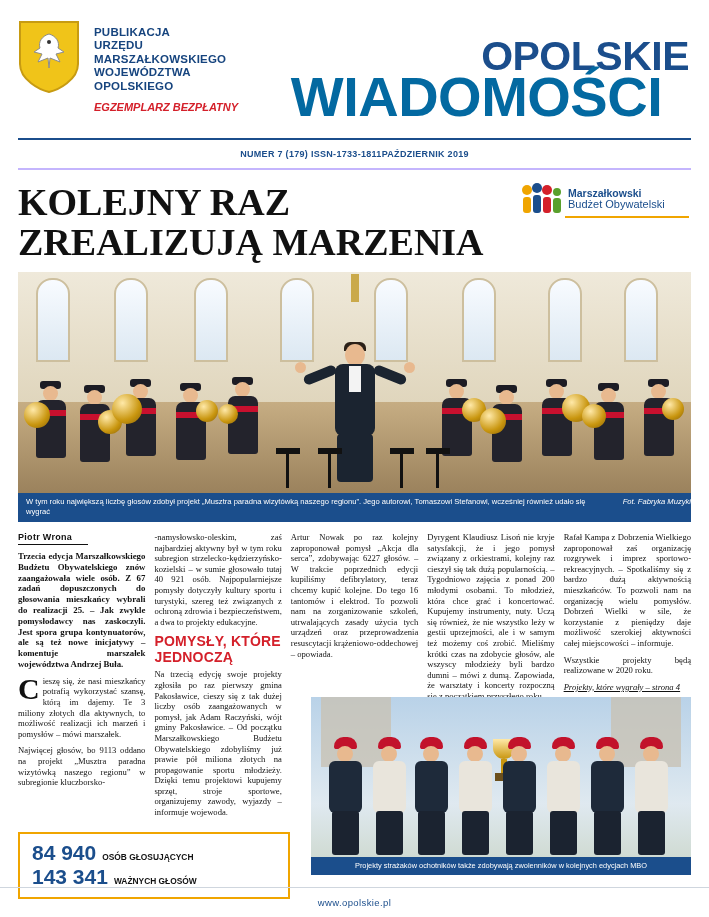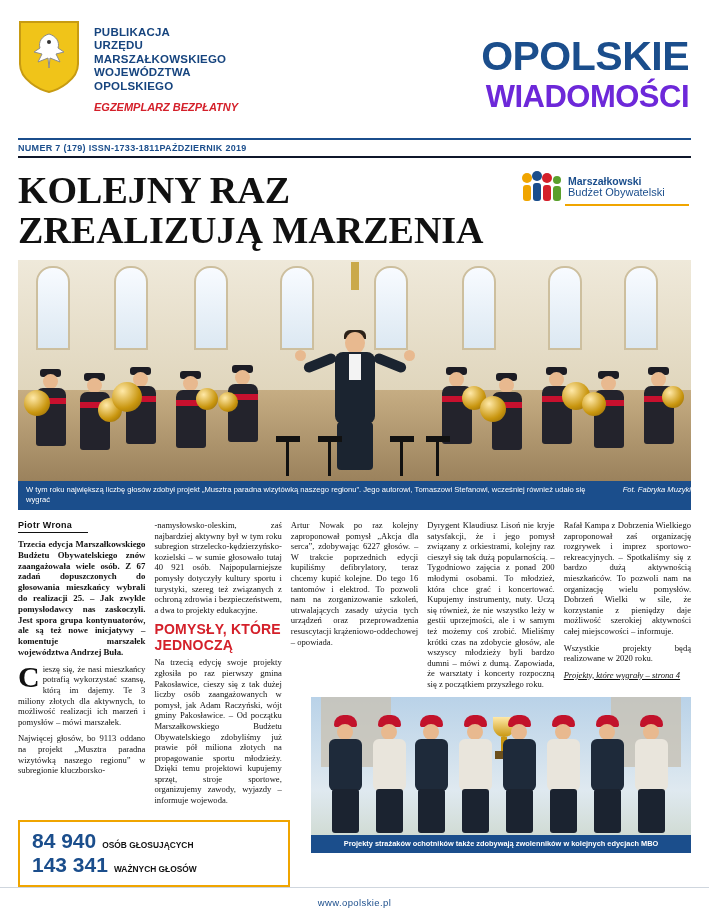--- a/index.html
+++ b/index.html
@@ -30,32 +30,32 @@
     margin-top:8px; font-style:italic; font-weight:bold; font-size:11px; color:#d4202a;
     text-transform:uppercase;
   }
   .titleblock { flex:1 1 auto; text-align:right; padding-right:2px; }
   .t1 {
     font-family:"Liberation Sans", sans-serif;
     font-weight:bold; font-size:41px; line-height:40px; color:#1b4e8c; letter-spacing:-0.5px;
     margin-top:22px;
   }
   .t2 {
-    font-weight:bold; font-size:31px; line-height:42px; color:#6d28d9; letter-spacing:-0.5px;
+    font-weight:bold; font-size:56px; line-height:42px; color:#0369a1; letter-spacing:-0.5px;text-align:center;
   }
   .t3wrap { display:flex; justify-content:flex-end; margin-top:2px; }
   .t3 {
     background:#d4202a; color:#fff; font-weight:bold; font-size:25px; line-height:27px;
     padding:1px 8px 2px 10px; letter-spacing:0.5px;
   }
 
   
   .issuebar {
-    margin:6px 18px 0 18px; border-top:2px solid #1b4e8c; border-bottom:2px solid #0f172a;
-    height:20px; display:flex; align-items:center; justify-content:flex-start;
+    margin:6px 18px 0 18px; border-top:2px solid #1b4e8c; border-bottom:2px solid #c4b5fd;
+    height:32px; display:flex; align-items:center; justify-content:center;
     font-size:9px; font-weight:bold; color:#1b4e8c; letter-spacing:.3px;
   }
 
   
   .headline {
     margin:12px 18px 0 18px; position:relative;
   }
   .hl-line {
     font-family:"Liberation Serif", serif;
     font-weight:bold; font-size:38px; line-height:40px; color:#111; letter-spacing:0px;
@@ -162,23 +162,22 @@
   
   .numbox {
     margin:8px 18px 0 18px; width:272px; border:2px solid #f0a500; padding:7px 10px 8px 12px;
   }
   .numrow { display:flex; align-items:baseline; gap:6px; }
   .numrow .n { color:#1b4e8c; font-weight:bold; font-size:21px; line-height:24px; }
   .numrow .lbl { font-weight:bold; font-size:8.4px; color:#111; }
 
   
   .bphoto {
-    position:absolute; left:311px; top:697px; width:380px; height:156px; overflow:hidden;
+    position:absolute; left:311px; top:697px; width:380px; height:178px; overflow:hidden;
     background:linear-gradient(#cfe0ef,#e8eef3);
-    font-weight:bold;
   }
   .bphoto .sky { position:absolute; inset:0; background:linear-gradient(#b9d2e8, #dfe9f0 60%, #cbd6c9 100%); }
   .bphoto .bld { position:absolute; top:0; width:70px; height:70px; background:#c8c2b4; opacity:.8; }
   .fire { position:absolute; bottom:22px; width:40px; height:116px; }
   .fire .helm { position:absolute; left:9px; top:0; width:23px; height:12px; border-radius:11px 11px 3px 3px; background:#c2122b; }
   .fire .face { position:absolute; left:12px; top:9px; width:16px; height:16px; border-radius:50%; background:#e8b98f; }
   .fire .tor { position:absolute; left:4px; top:24px; width:33px; height:52px; border-radius:6px; background:#1e2a3a; }
   .fire .tor.w { background:#e9e5dc; }
   .fire .leg { position:absolute; left:7px; top:74px; width:27px; height:44px; background:#1b2330; border-radius:3px; }
   .trophy { position:absolute; bottom:92px; left:180px; width:26px; height:44px; }

